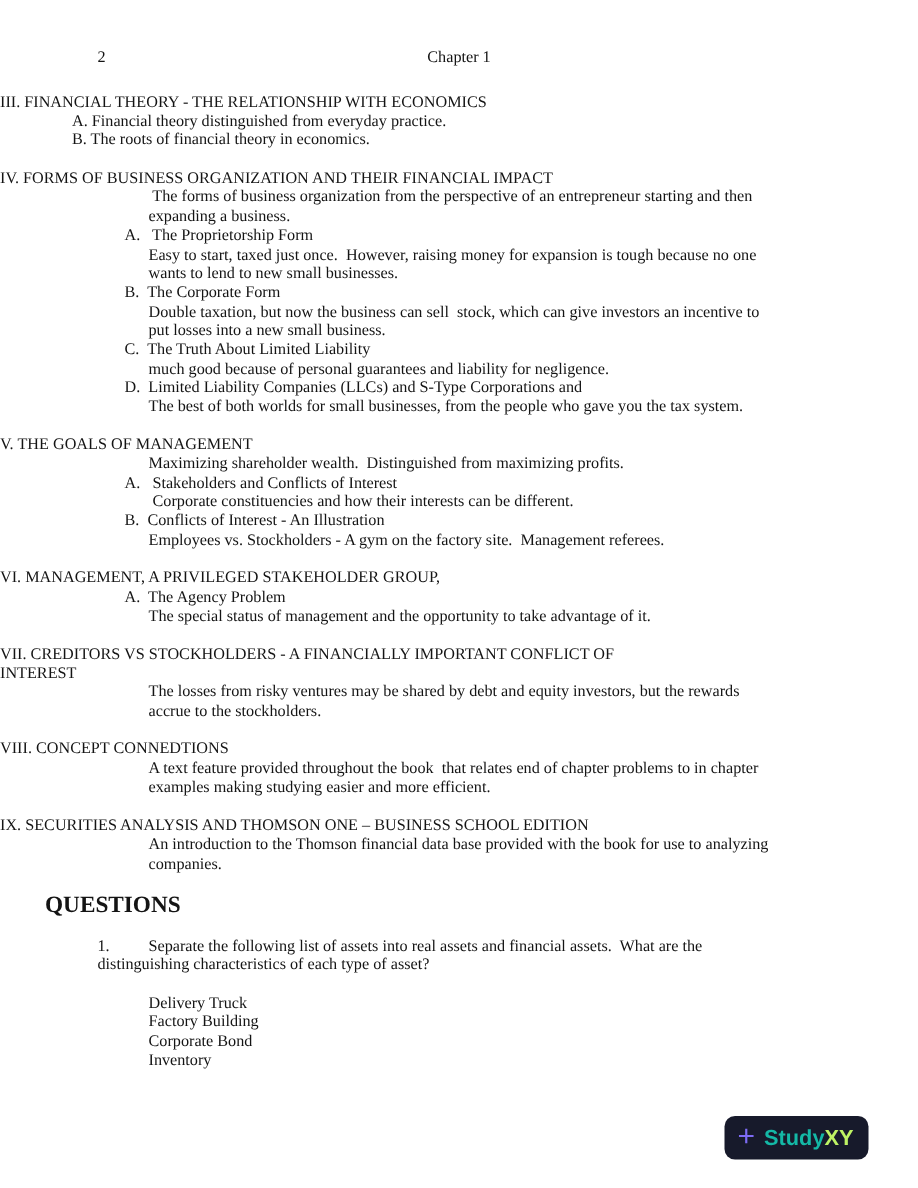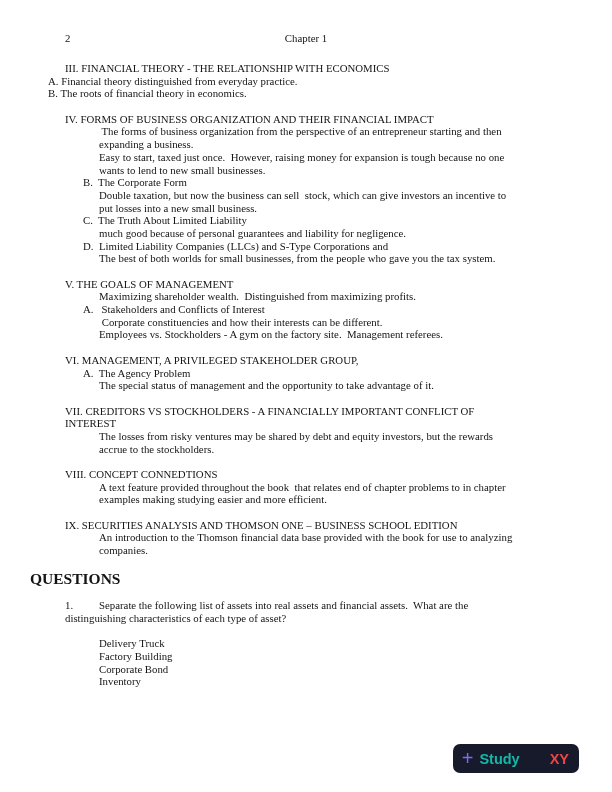--- a/index.html
+++ b/index.html
@@ -21,21 +21,21 @@
   }
   .pagenum { position: absolute; left: 65px; top: 0; }
   .chapter { display: block; text-align: center; }
   .doc-lines { margin-top: 17px; }
   .ln {
     white-space: pre;
     font-size: 10.8px;
     line-height: 12.7px;
     height: 12.7px;
   }
-  .sec    { padding-left: 65px; }
+  .sec    { }
   .subA   { padding-left: 48px; }
   .sub    { padding-left: 83px; }
   .body   { padding-left: 99px; }
   .left   { padding-left: 65px; }
   .blank  { height: 12.7px; }
   .questions {
     padding-left: 30px;
     font-weight: bold;
     font-size: 15.5px;
     line-height: 17px;
@@ -77,34 +77,36 @@
   </div>
 
   <div class="doc-lines">
       <div class="ln sec">III. FINANCIAL THEORY - THE RELATIONSHIP WITH ECONOMICS</div>
       <div class="ln subA">A. Financial theory distinguished from everyday practice.</div>
       <div class="ln subA">B. The roots of financial theory in economics.</div>
       <div class="ln blank"></div>
       <div class="ln sec">IV. FORMS OF BUSINESS ORGANIZATION AND THEIR FINANCIAL IMPACT</div>
       <div class="ln body"> The forms of business organization from the perspective of an entrepreneur starting and then</div>
       <div class="ln body">expanding a business.</div>
+      <div class="ln sub">A.   The Proprietorship Form</div>
       <div class="ln body">Easy to start, taxed just once.  However, raising money for expansion is tough because no one</div>
       <div class="ln body">wants to lend to new small businesses.</div>
       <div class="ln sub">B.  The Corporate Form</div>
       <div class="ln body">Double taxation, but now the business can sell  stock, which can give investors an incentive to</div>
       <div class="ln body">put losses into a new small business.</div>
       <div class="ln sub">C.  The Truth About Limited Liability</div>
       <div class="ln body">much good because of personal guarantees and liability for negligence.</div>
       <div class="ln sub">D.  Limited Liability Companies (LLCs) and S-Type Corporations and</div>
       <div class="ln body">The best of both worlds for small businesses, from the people who gave you the tax system.</div>
       <div class="ln blank"></div>
       <div class="ln sec">V. THE GOALS OF MANAGEMENT</div>
       <div class="ln body">Maximizing shareholder wealth.  Distinguished from maximizing profits.</div>
       <div class="ln sub">A.   Stakeholders and Conflicts of Interest</div>
       <div class="ln body"> Corporate constituencies and how their interests can be different.</div>
+      <div class="ln sub">B.  Conflicts of Interest - An Illustration</div>
       <div class="ln body">Employees vs. Stockholders - A gym on the factory site.  Management referees.</div>
       <div class="ln blank"></div>
       <div class="ln sec">VI. MANAGEMENT, A PRIVILEGED STAKEHOLDER GROUP,</div>
       <div class="ln sub">A.  The Agency Problem</div>
       <div class="ln body">The special status of management and the opportunity to take advantage of it.</div>
       <div class="ln blank"></div>
       <div class="ln sec">VII. CREDITORS VS STOCKHOLDERS - A FINANCIALLY IMPORTANT CONFLICT OF</div>
       <div class="ln sec">INTEREST</div>
       <div class="ln body">The losses from risky ventures may be shared by debt and equity investors, but the rewards</div>
       <div class="ln body">accrue to the stockholders.</div>
@@ -124,16 +126,16 @@
       <div class="ln blank"></div>
       <div class="ln body">Delivery Truck</div>
       <div class="ln body">Factory Building</div>
       <div class="ln body">Corporate Bond</div>
       <div class="ln body">Inventory</div>
     </div>
 
   <div class="brand-badge" style="background: rgb(23, 26, 43);">
     <span class="brand-plus" style="color: rgb(125, 107, 245);">+</span>
     <span class="brand-study" style="color: #14b8a6;">Study</span>
-    <span class="brand-xy" style="color: #ef4444; margin-left: 30px;">XY</span>
+    <span class="brand-xy" style="color: #bef264;">XY</span>
   </div>
 
 </div>
 
 </body></html>

